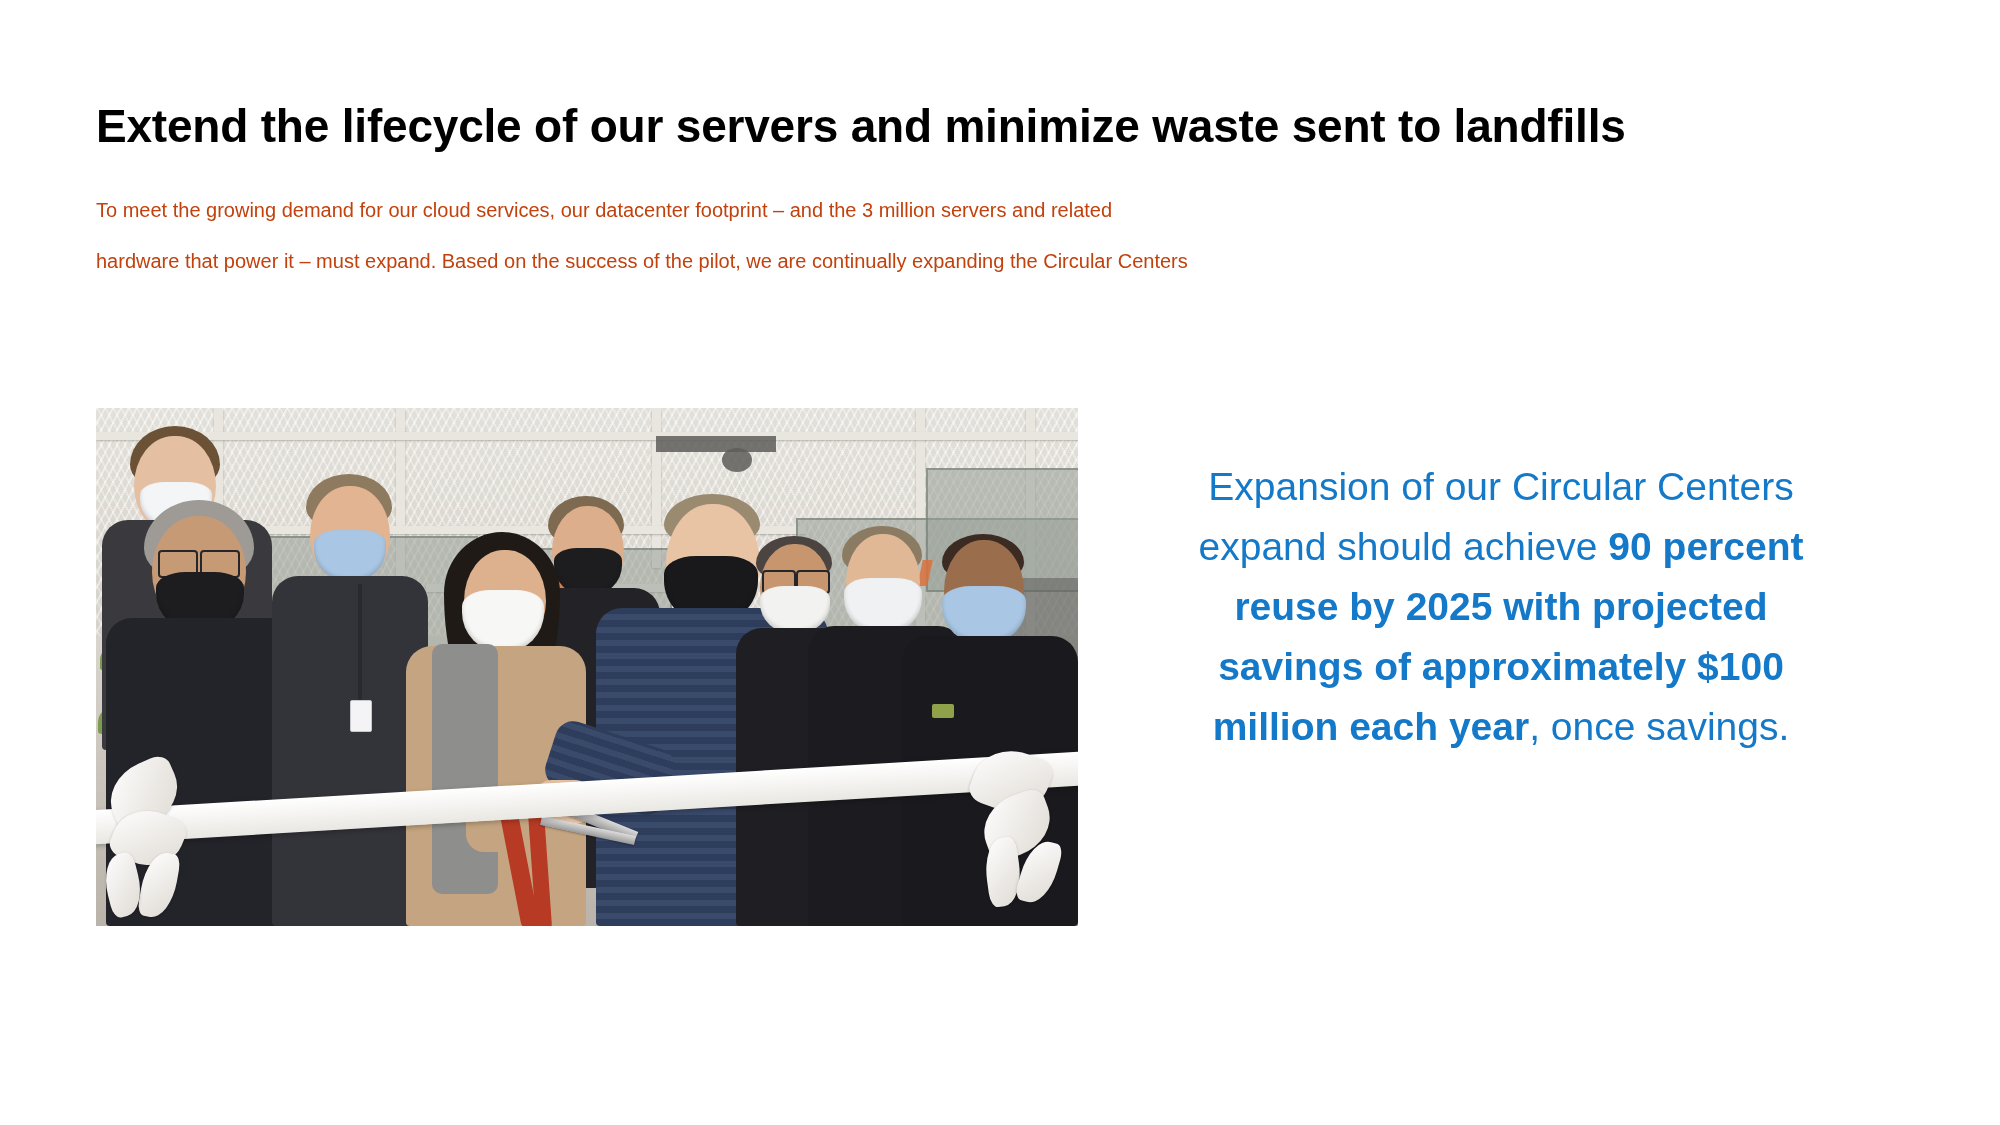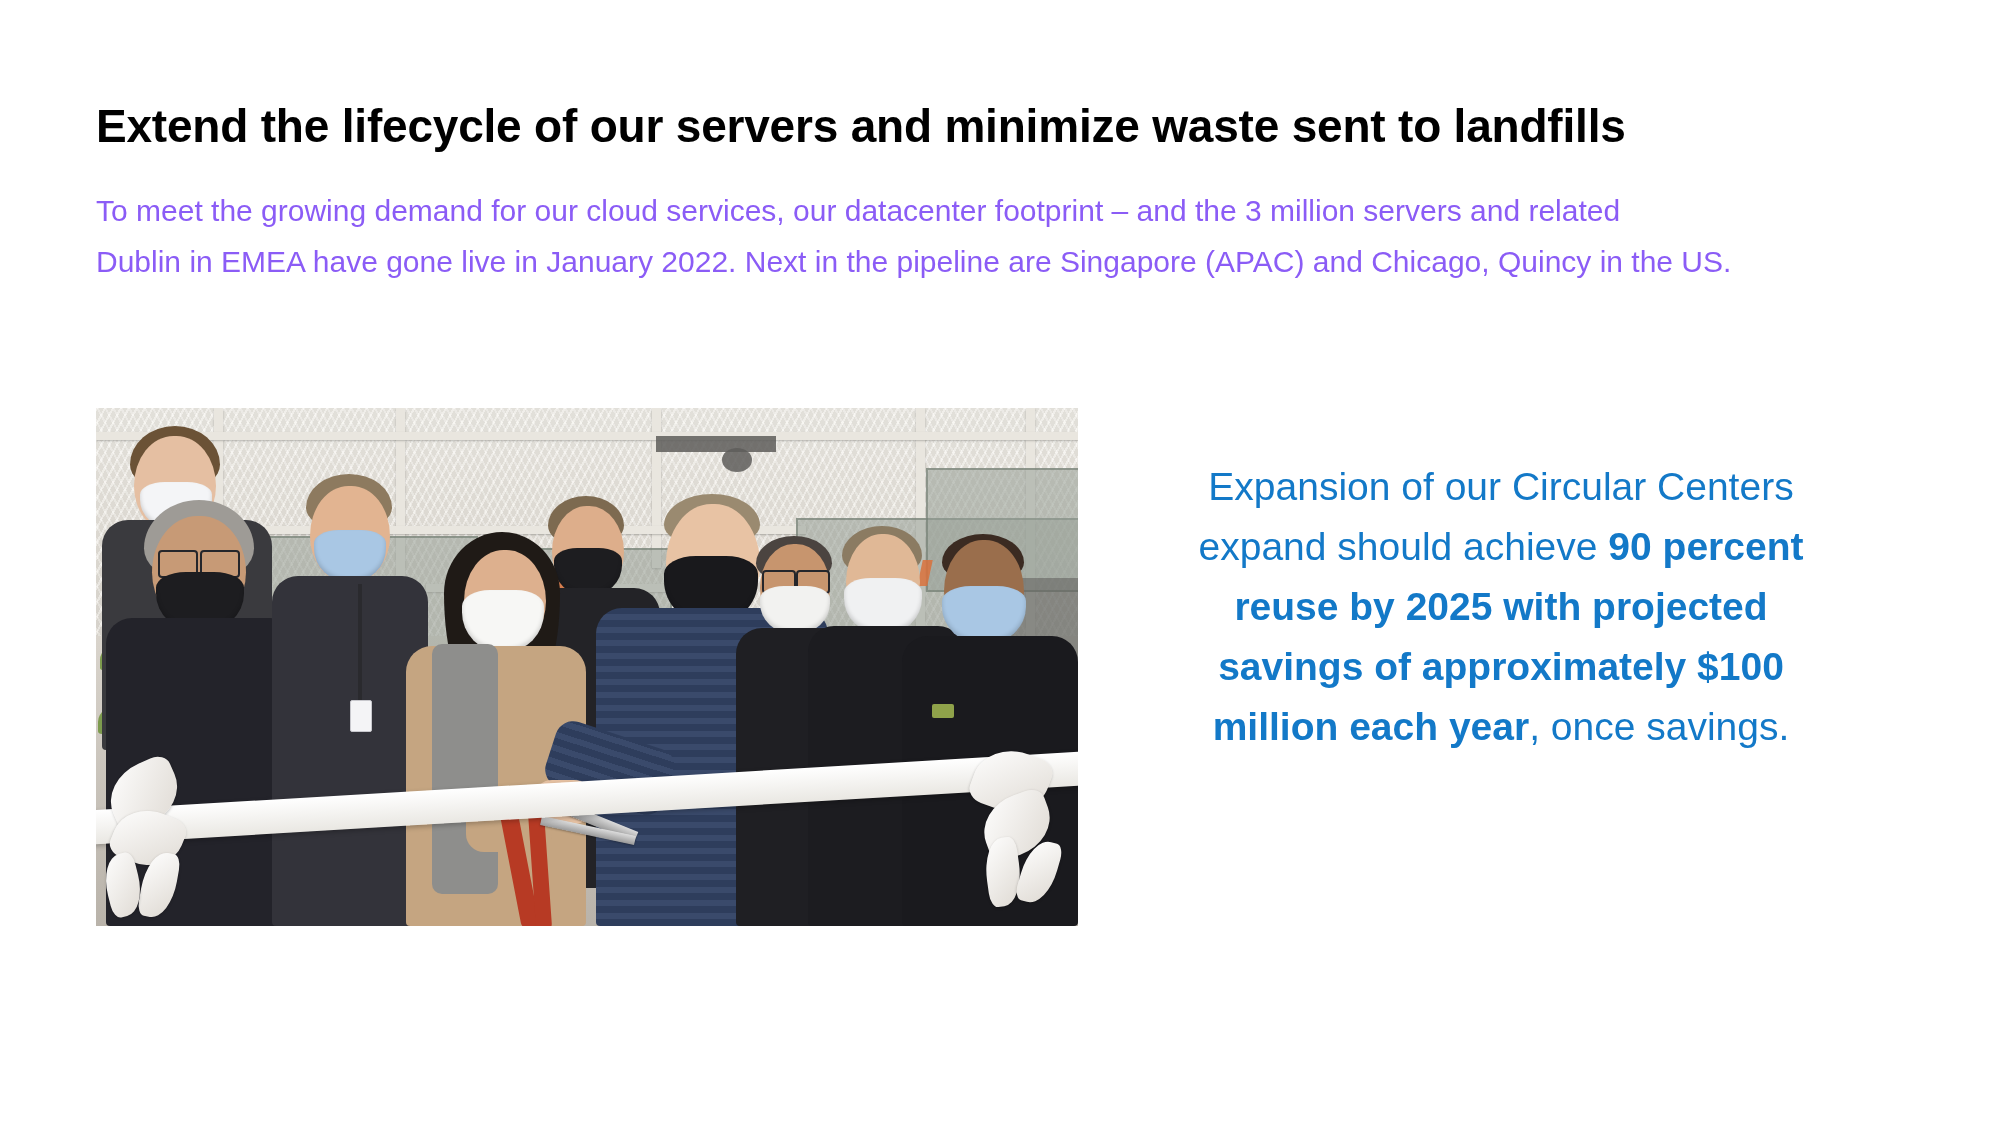--- a/index.html
+++ b/index.html
@@ -29,24 +29,24 @@
     color: #000000;
     white-space: nowrap;
   }
 
   
   #body-paragraph {
     position: absolute;
     left: 96px;
     top: 185px;
     width: 1816px;
-    font-size: 30px;
+    font-size: 20px;
     font-weight: 400;
     line-height: 51px;
-    color: #8b5cf6;
+    color: #c2410c;
     text-align: justify;
     text-justify: inter-word;
   }
   #body-paragraph .line {
     display: block;
     white-space: nowrap;
   }
   #body-paragraph .line.justify {
     display: flex;
     justify-content: space-between;
@@ -201,21 +201,23 @@
 </style>
 </head>
 <body>
 
 <h1 id="slide-title">Extend the lifecycle of our servers and minimize waste sent to landfills</h1>
 
 <div id="body-paragraph">
   <span class="line justify">
       <span>To meet the growing demand for our cloud services, our datacenter footprint – and the 3 million servers and related</span>
     </span>
-  <span class="line"><span>Dublin in EMEA have gone live in January 2022. Next in the pipeline are Singapore (APAC) and Chicago, Quincy in the US.</span></span>
+  <span class="line justify">
+      <span>hardware that power it – must expand. Based on the success of the pilot, we are continually expanding the Circular Centers</span>
+    </span>
 </div>
 
 <figure id="ribbon-cutting-photo" style="margin:0">
   <div class="scene">
 
     <div class="bg-ceiling"></div>
     <div class="bg-floorwall"></div>
 
     <div class="beam v" style="left:118px;top:0;height:150px;"></div>
     <div class="beam v" style="left:300px;top:0;height:190px;"></div>

